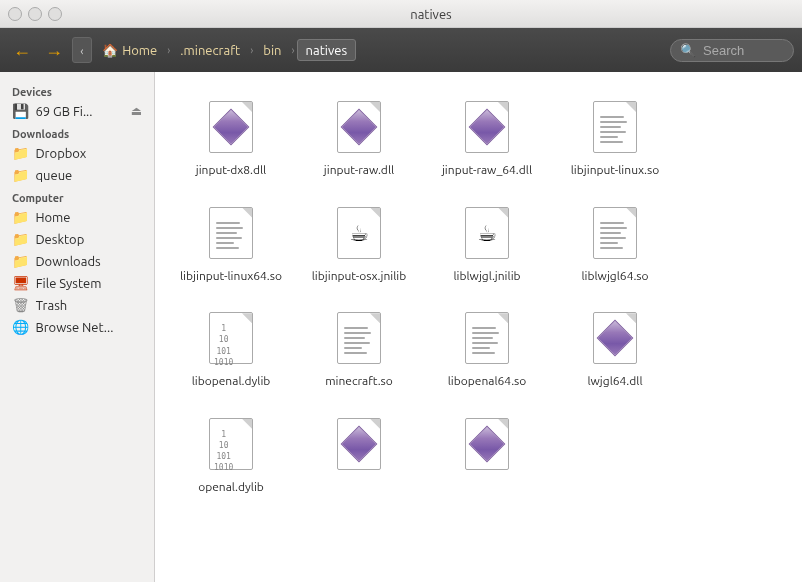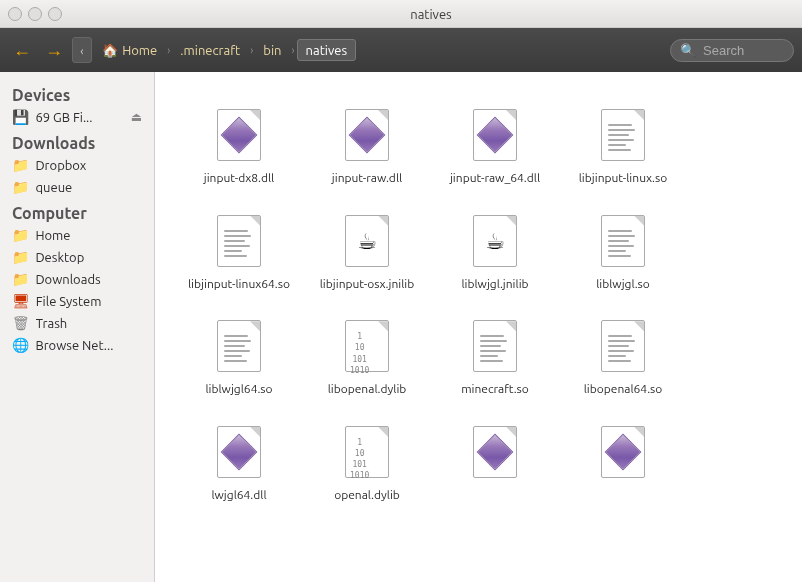--- a/index.html
+++ b/index.html
@@ -118,21 +118,21 @@
     
     .sidebar {
       width: 155px;
       background: #f2f1f0;
       border-right: 1px solid #d0cece;
       padding: 8px 0;
       overflow-y: auto;
       flex-shrink: 0;
     }
     .sidebar-section-title {
-      font-size: 16px;
+      font-size: 11px;
       font-weight: bold;
       color: #555;
       padding: 6px 12px 2px;
       text-transform: none;
     }
     .sidebar-item {
       display: flex;
       align-items: center;
       padding: 3px 12px;
       gap: 6px;
@@ -145,21 +145,21 @@
       margin-left: auto;
       color: #888;
       font-size: 12px;
     }
 
     
     .file-area {
       flex: 1;
       background: #fff;
       overflow-y: auto;
-      padding: 24px;
+      padding: 16px;
       display: flex;
       flex-wrap: wrap;
       align-content: flex-start;
       gap: 8px;
     }
 
     
     .file-item {
       display: flex;
       flex-direction: column;
@@ -475,73 +475,58 @@
     <div class="so-lines">
       <div class="so-line" style="width:80%"></div>
       <div class="so-line" style="width:90%"></div>
       <div class="so-line" style="width:70%"></div>
       <div class="so-line" style="width:85%"></div>
       <div class="so-line" style="width:60%"></div>
       <div class="so-line" style="width:75%"></div>
     </div>
   </div>
         </div>
-    <div class="file-name">liblwjgl.so</div>
+    <div class="file-name">liblwjgl64.so</div>
+  </div>
+      <div class="file-item">
+    <div class="file-icon">
+          <div class="binary-icon">
+    <div class="binary-text">1<br>10<br>101<br>1010</div>
+  </div>
+        </div>
+    <div class="file-name">libopenal.dylib</div>
   </div>
       <div class="file-item">
     <div class="file-icon">
           <div class="so-icon">
     <div class="so-lines">
       <div class="so-line" style="width:80%"></div>
       <div class="so-line" style="width:90%"></div>
       <div class="so-line" style="width:70%"></div>
       <div class="so-line" style="width:85%"></div>
       <div class="so-line" style="width:60%"></div>
       <div class="so-line" style="width:75%"></div>
     </div>
   </div>
         </div>
-    <div class="file-name">liblwjgl64.so</div>
-  </div>
-      <div class="file-item">
-    <div class="file-icon">
-          <div class="binary-icon">
-    <div class="binary-text">1<br>10<br>101<br>1010</div>
-  </div>
-        </div>
-    <div class="file-name">libopenal.dylib</div>
+    <div class="file-name">minecraft.so</div>
   </div>
       <div class="file-item">
     <div class="file-icon">
           <div class="so-icon">
     <div class="so-lines">
       <div class="so-line" style="width:80%"></div>
       <div class="so-line" style="width:90%"></div>
       <div class="so-line" style="width:70%"></div>
       <div class="so-line" style="width:85%"></div>
       <div class="so-line" style="width:60%"></div>
       <div class="so-line" style="width:75%"></div>
     </div>
   </div>
         </div>
-    <div class="file-name">minecraft.so</div>
-  </div>
-      <div class="file-item">
-    <div class="file-icon">
-          <div class="so-icon">
-    <div class="so-lines">
-      <div class="so-line" style="width:80%"></div>
-      <div class="so-line" style="width:90%"></div>
-      <div class="so-line" style="width:70%"></div>
-      <div class="so-line" style="width:85%"></div>
-      <div class="so-line" style="width:60%"></div>
-      <div class="so-line" style="width:75%"></div>
-    </div>
-  </div>
-        </div>
     <div class="file-name">libopenal64.so</div>
   </div>
       <div class="file-item">
     <div class="file-icon">
           <div class="dll-icon">
     <div class="dll-page"></div>
     <div class="dll-diamond"></div>
   </div>
         </div>
     <div class="file-name">lwjgl64.dll</div>

